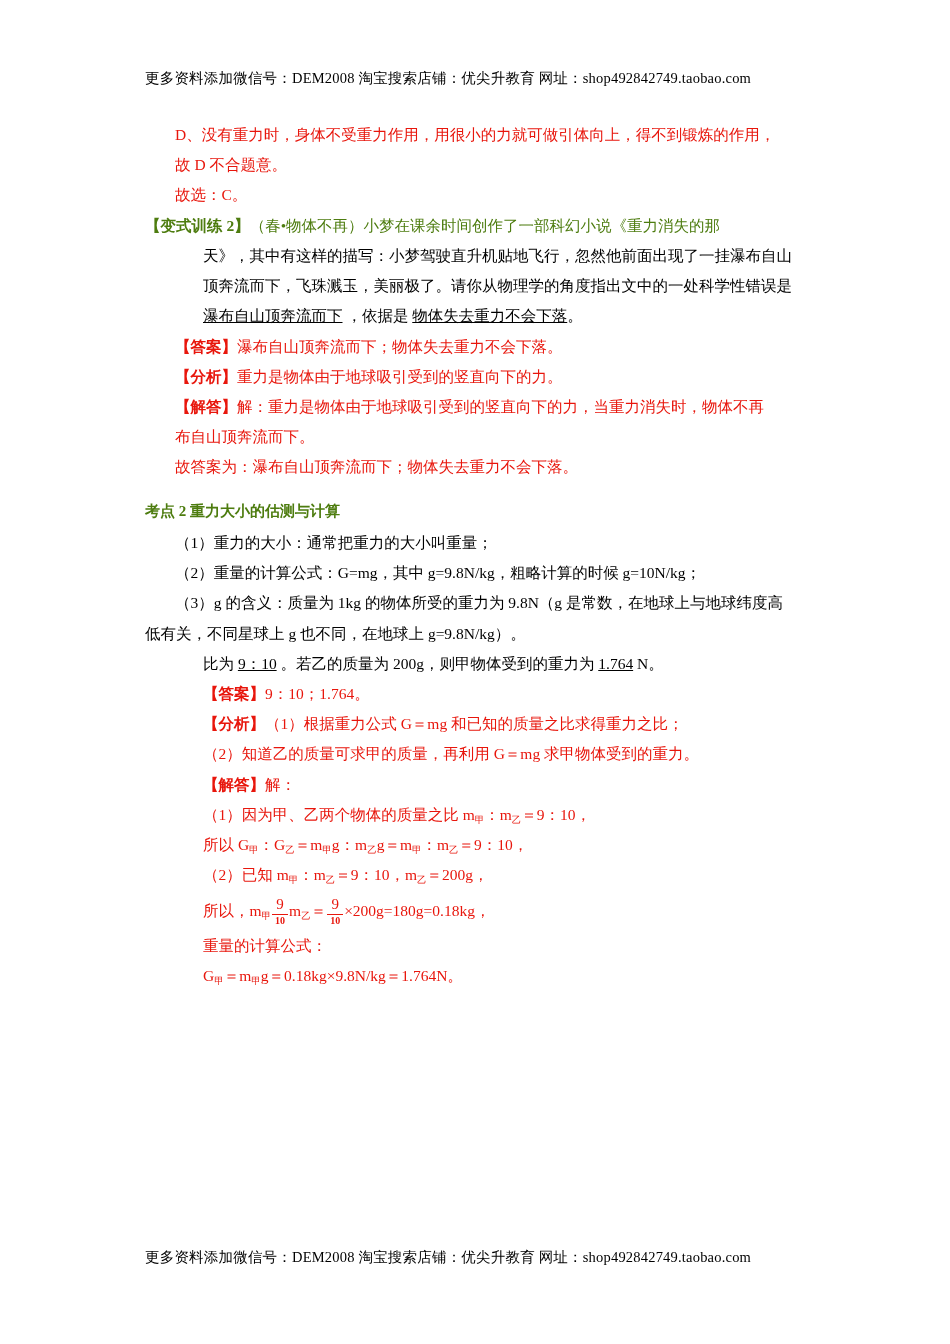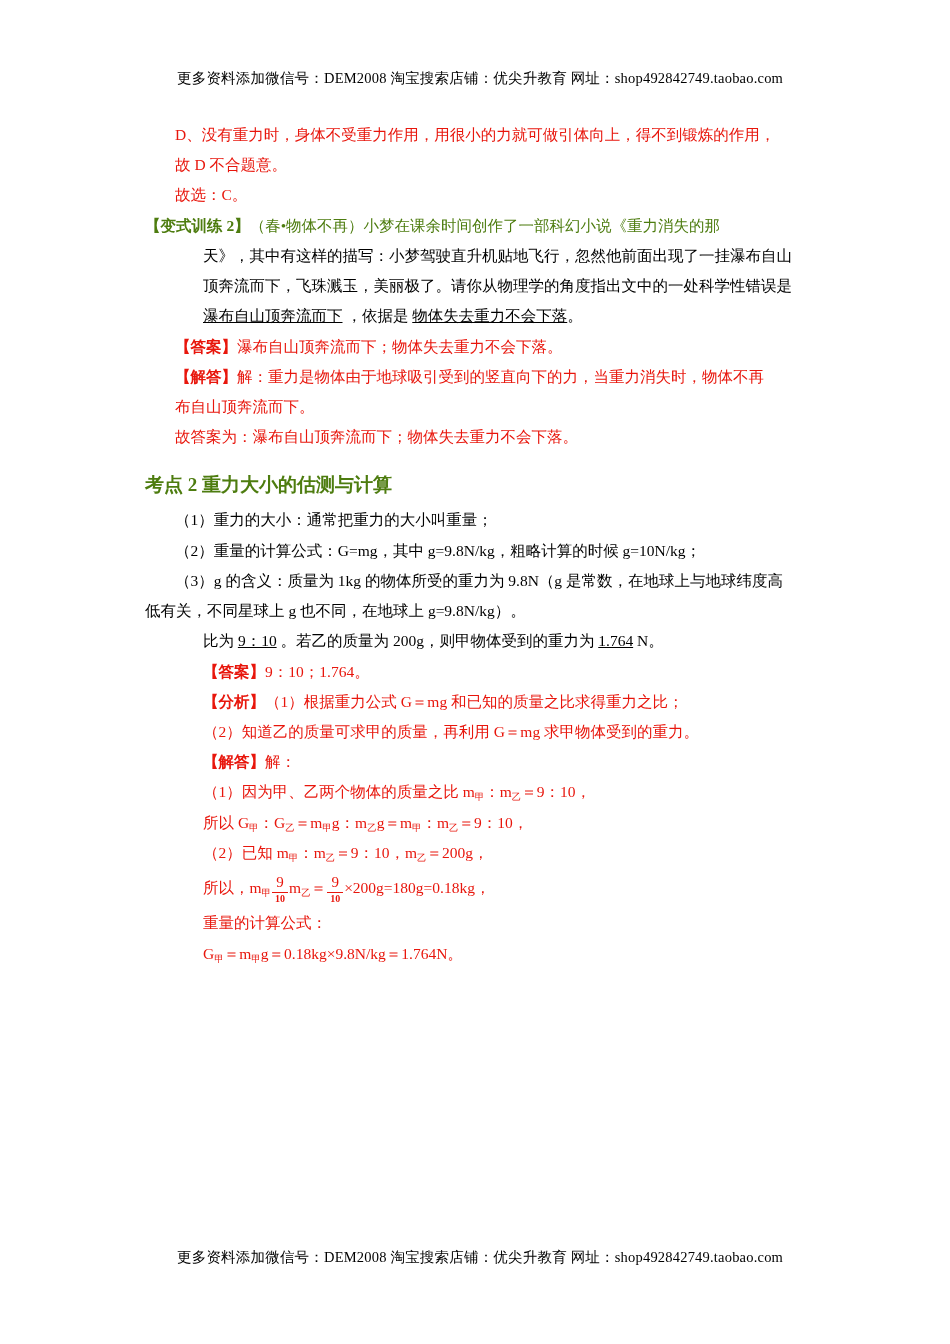--- a/index.html
+++ b/index.html
@@ -19,21 +19,20 @@
     min-height: 1344px;
     box-sizing: border-box;
     padding: 60px 145px 40px 145px;
     position: relative;
   }
   .hdr, .ftr {
     font-size: 14.5px;
     color: #000;
     letter-spacing: 0.2px;
     white-space: nowrap;
-    margin-left: 32px;
   }
   .hdr { position: absolute; top: 69px; left: 145px; }
   .ftr { position: absolute; top: 1248px; left: 145px; }
 
   .body-area {
     margin-top: 60px;
   }
 
   p {
     margin: 0;
@@ -48,21 +47,21 @@
   }
   .ind1 { padding-left: 30px; }     
   .ind2 { padding-left: 58px; }
   .bold { font-weight: bold; }
   .u {
     text-decoration: underline;
   }
   .nowrapu { white-space: nowrap; }
 
   .sec-title {
-    font-size: 19px;
+    font-size: 15px;
     font-weight: bold;
     margin-top: 14px;
     margin-bottom: 2px;
   }
 
   sub {
     font-size: 9.5px;
     vertical-align: -0.28em;
   }
 
@@ -105,20 +104,23 @@
     <p class="just ind2">天》，其中有这样的描写：小梦驾驶直升机贴地飞行，忽然他前面出现了一挂瀑布自山</p>
     <p class="just ind2">顶奔流而下，飞珠溅玉，美丽极了。请你从物理学的角度指出文中的一处科学性错误是</p>
     <p class="just ind2">
       <span class="u nowrapu">瀑布自山顶奔流而下</span>
       <span>，依据是</span>
       <span class="u nowrapu">物体失去重力不会下落</span><span>。</span>
     </p>
 
     <p class="red just ind1">
       <span class="bold">【答案】</span><span>瀑布自山顶奔流而下；物体失去重力不会下落。</span>
+    </p>
+    <p class="red just ind1">
+      <span class="bold">【分析】</span><span>重力是物体由于地球吸引受到的竖直向下的力。</span>
     </p>
     <p class="red just ind1">
       <span class="bold">【解答】</span><span>解：重力是物体由于地球吸引受到的竖直向下的力，当重力消失时，物体不再</span>
     </p>
     <p class="red just ind1">布自山顶奔流而下。</p>
     <p class="red just ind1">故答案为：瀑布自山顶奔流而下；物体失去重力不会下落。</p>
 
     <p class="sec-title black">考点 2  重力大小的估测与计算</p>
     <p class="just ind1">（1）重力的大小：通常把重力的大小叫重量；</p>
     <p class="just ind1">（2）重量的计算公式：G=mg，其中 g=9.8N/kg，粗略计算的时候 g=10N/kg；</p>

